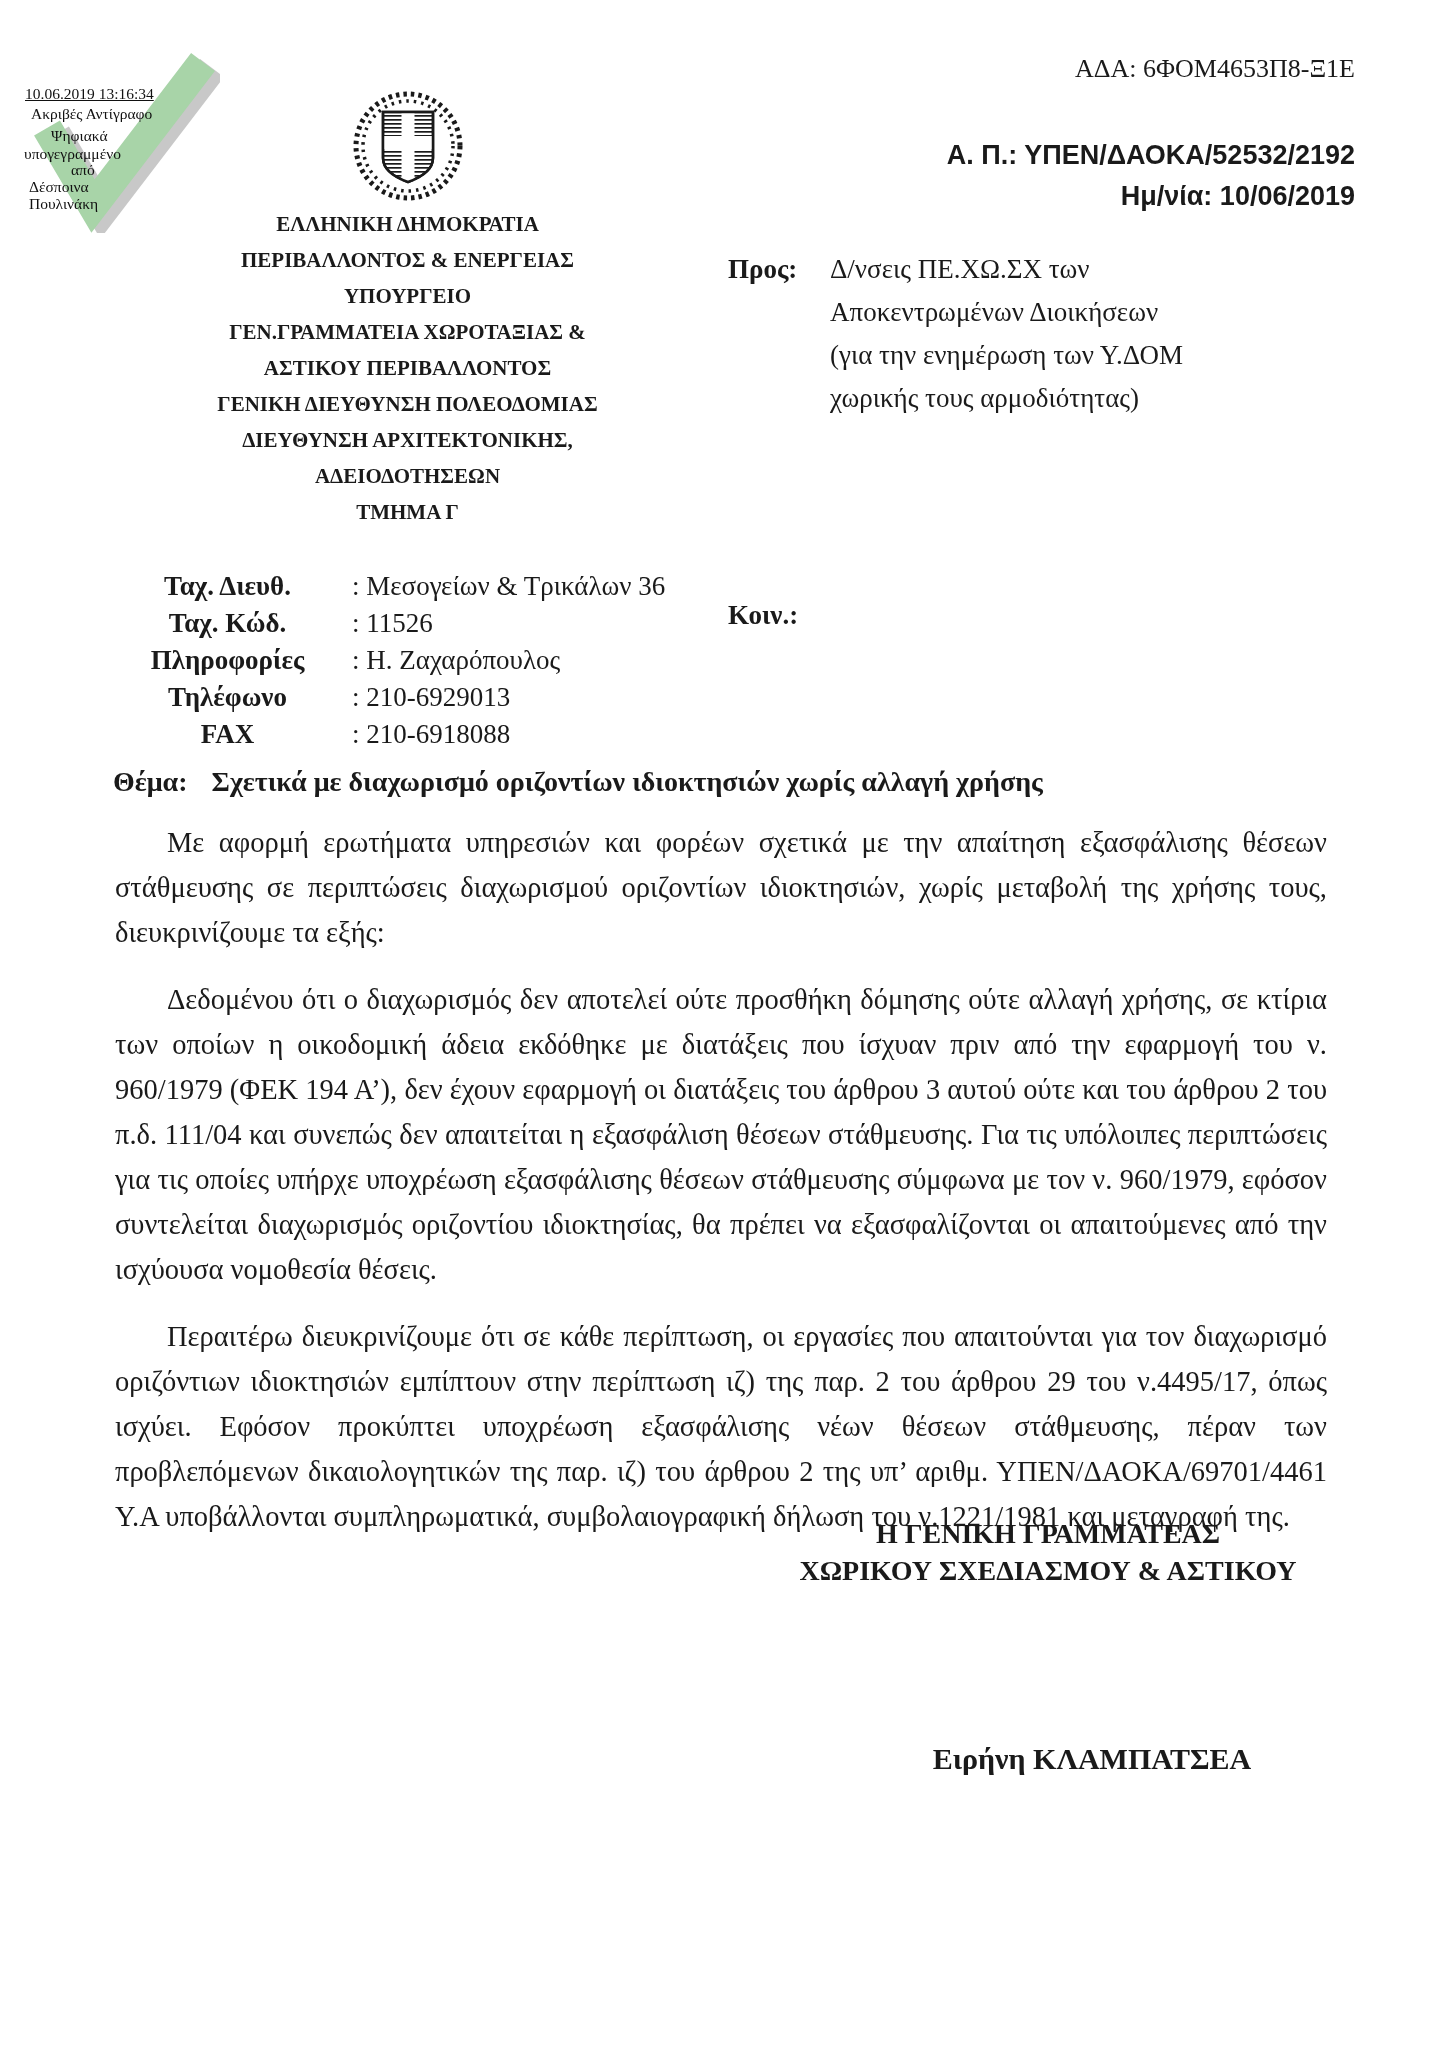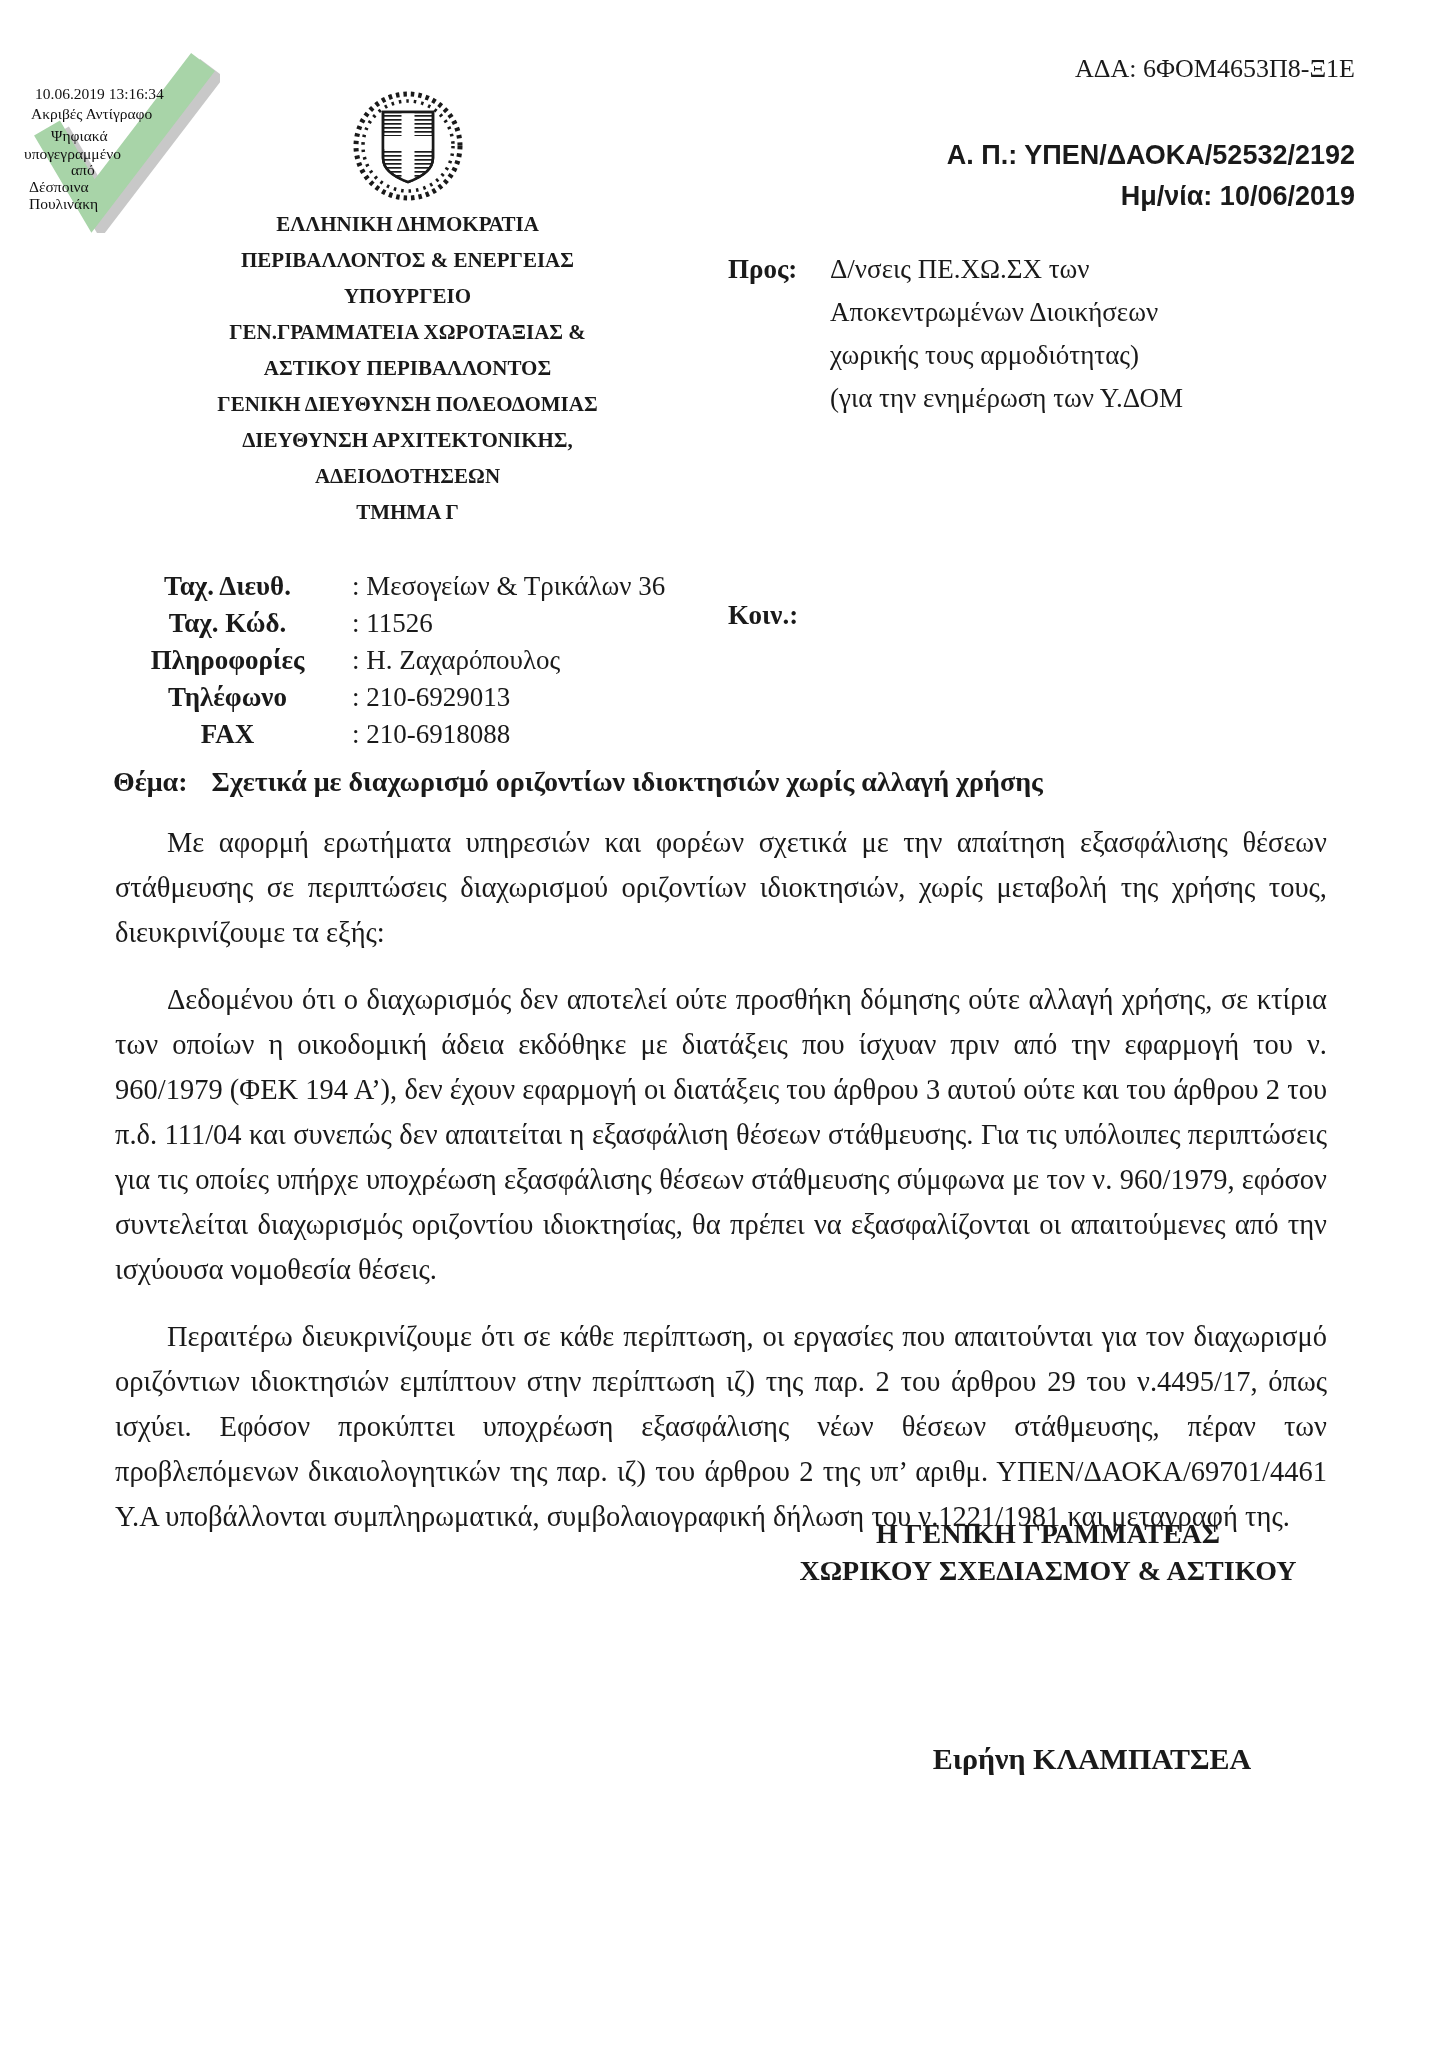--- a/index.html
+++ b/index.html
@@ -10,21 +10,21 @@
     background:#ffffff;
     font-family:"Liberation Serif","DejaVu Serif",serif;
     color:#1a1a1a;
     overflow:hidden;
   }
 
   
   .stamp{position:absolute;left:5px;top:48px;width:215px;height:185px;}
   .stamp svg{position:absolute;left:0;top:0;}
   .stamp-line{position:absolute;font-size:15.5px;line-height:17px;white-space:nowrap;color:#111;}
-  .sl0{left:30px;top:37px;}
+  .sl0{left:20px;top:37px;text-decoration:underline;}
   .sl1{left:26px;top:57px;}
   .sl2{left:46px;top:79px;}
   .sl3{left:19px;top:97px;}
   .sl4{left:66px;top:113px;}
   .sl5{left:24px;top:130px;}
   .sl6{left:24px;top:147px;}
 
   
   .emblem{position:absolute;left:352px;top:86px;}
 
@@ -154,22 +154,22 @@
       <div class="contact-label">FAX</div>
       <div class="contact-value">: 210-6918088</div>
     </div>
   </div>
 
   <div class="pros">
     <div class="pros-label">Προς:</div>
     <div class="pros-lines">
       <div>Δ/νσεις ΠΕ.ΧΩ.ΣΧ των</div>
       <div>Αποκεντρωμένων Διοικήσεων</div>
+      <div>(για την ενημέρωση των Υ.ΔΟΜ</div>
       <div>χωρικής τους αρμοδιότητας)</div>
-      <div>(για την ενημέρωση των Υ.ΔΟΜ</div>
     </div>
   </div>
   <div class="koin">Κοιν.:</div>
 
   <div class="subject">
     <span class="subject-label">Θέμα:</span><span>Σχετικά με διαχωρισμό οριζοντίων ιδιοκτησιών χωρίς αλλαγή χρήσης</span>
   </div>
 
   <div class="body-text">
     <p>Με αφορμή ερωτήματα υπηρεσιών και φορέων σχετικά με την απαίτηση εξασφάλισης θέσεων στάθμευσης σε περιπτώσεις διαχωρισμού οριζοντίων ιδιοκτησιών, χωρίς μεταβολή της χρήσης τους, διευκρινίζουμε τα εξής:</p>

